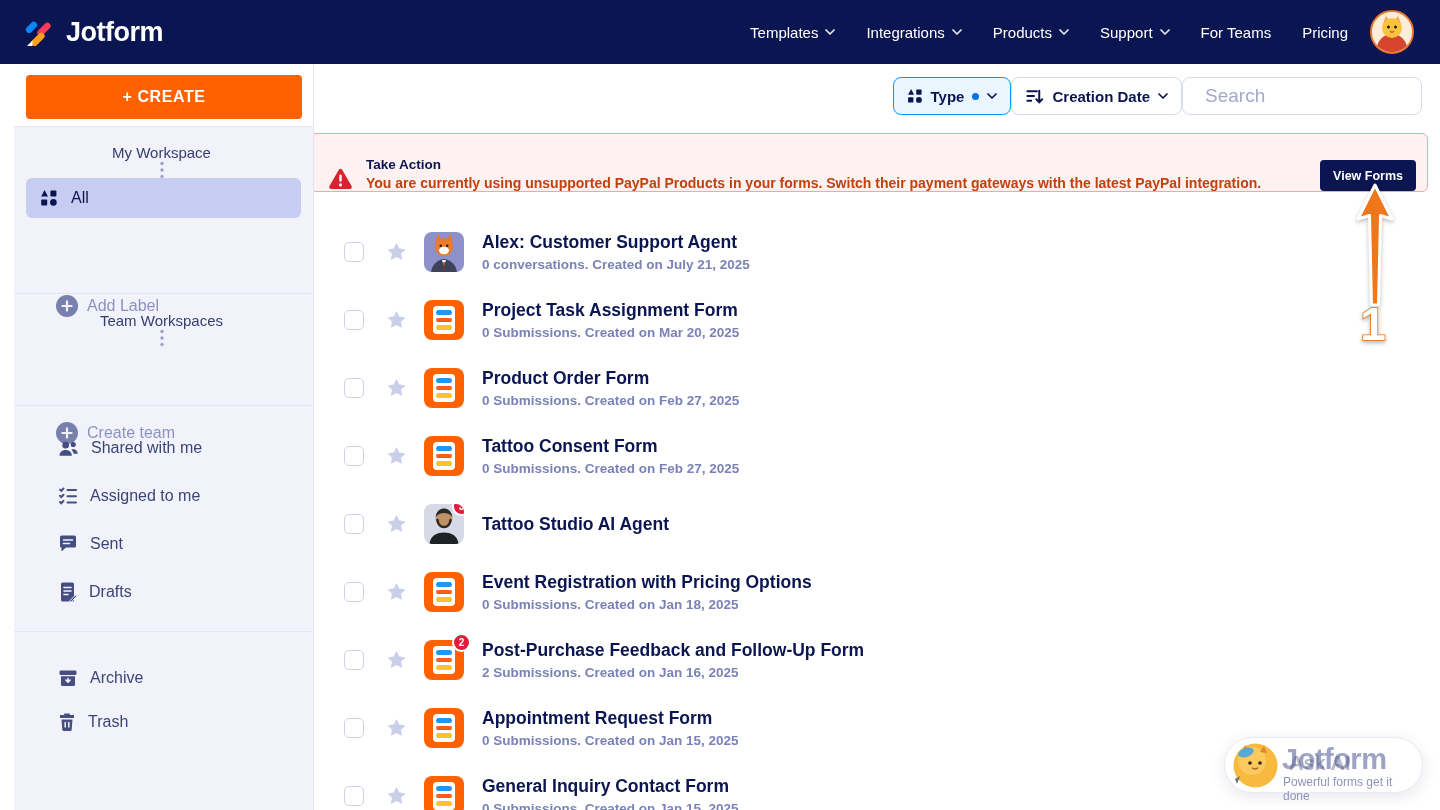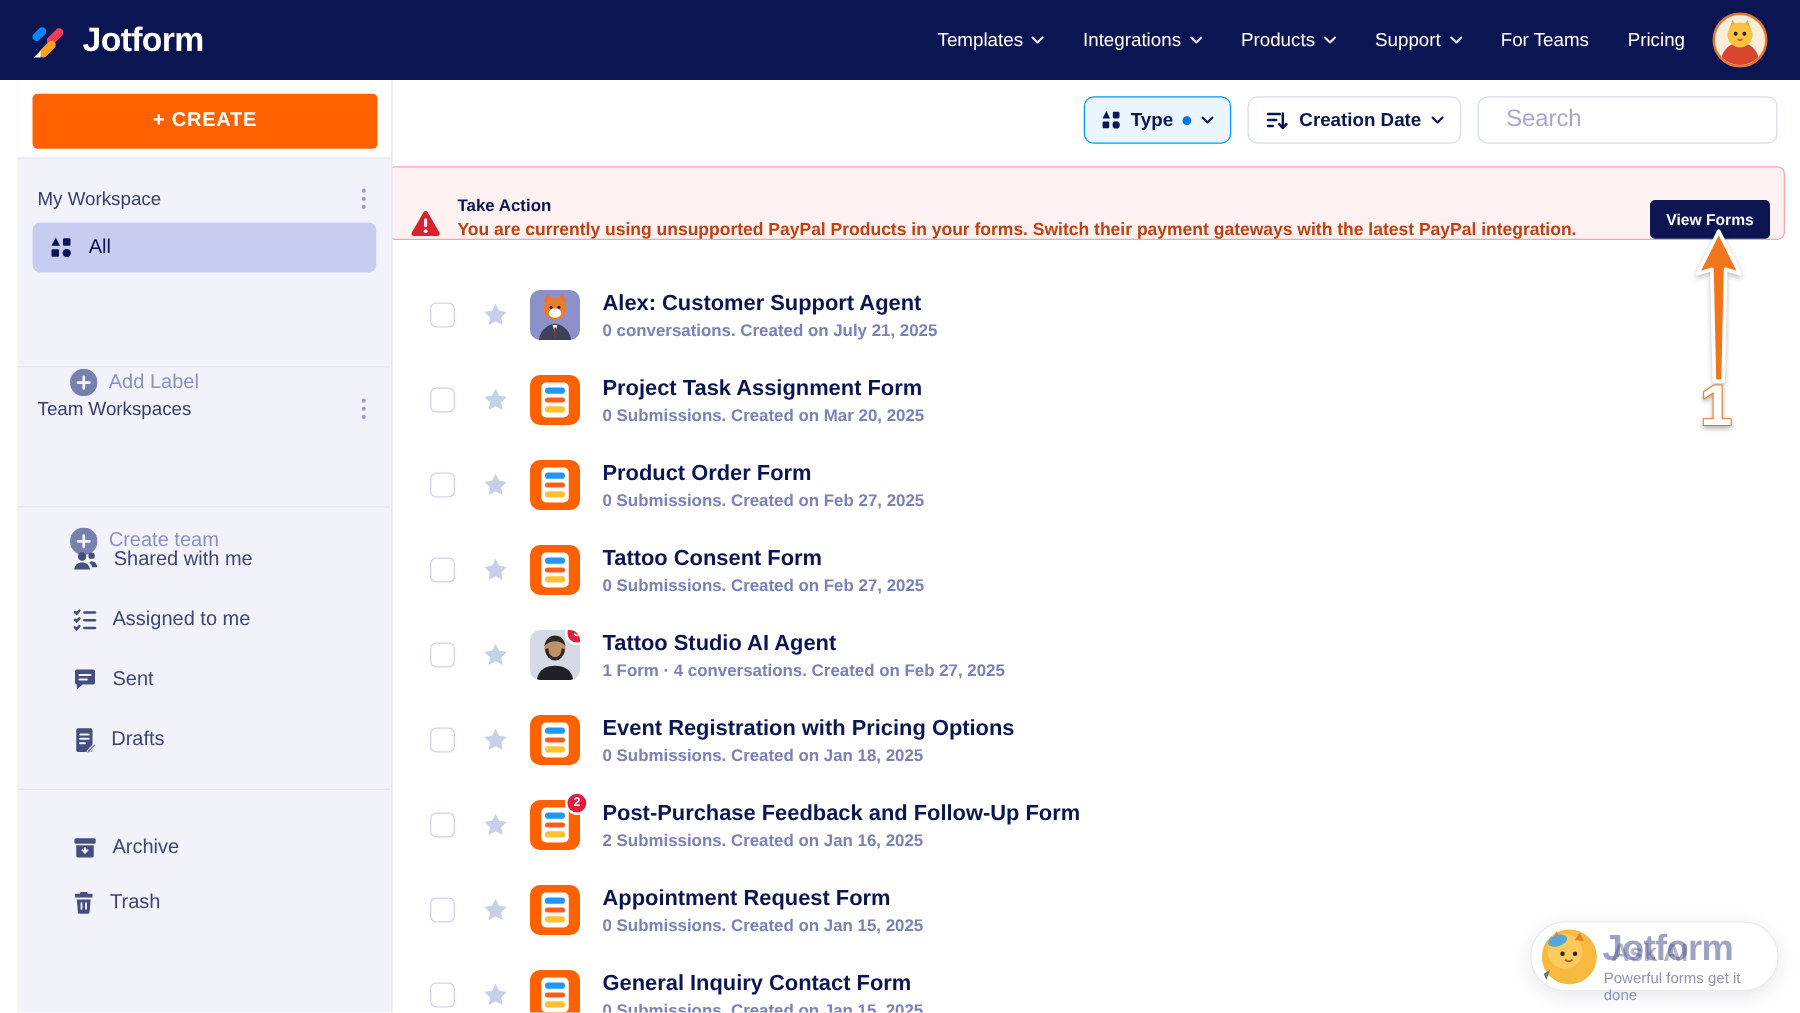--- a/index.html
+++ b/index.html
@@ -21,39 +21,39 @@
 
   
   .sidebar { position:absolute; top:64px; left:14px; width:300px; bottom:0; background:#f2f3fa;
     border-right:1px solid #e3e5f2; z-index:10; }
   .sb-top { position:absolute; top:0; left:0; right:0; height:62px; background:#fff; }
   .create-btn { position:absolute; top:11px; left:12px; width:276px; height:44px;
     background:#ff6100; color:#fff; border:none; border-radius:4px; font-size:16px;
     font-weight:700; letter-spacing:.6px; cursor:pointer; font-family:inherit; }
   .sb-div { position:absolute; left:0; right:1px; height:1px; background:#e4e6f2; }
   .sb-header { position:absolute; left:0; right:0; height:24px; padding:0 20px 0 16px;
-    display:flex; align-items:flex-end; justify-content:space-between; }
+    display:flex; align-items:center; justify-content:space-between;flex-direction:column; }
   .sb-header .hlabel { color:#343d6e; font-size:15px; font-weight:500; }
   .kebab { color:#9aa1c2; cursor:pointer; display:flex; }
   .all-pill { position:absolute; top:114px; left:12px; width:275px; height:40px;
     background:#c7cdf1; border-radius:6px; display:flex; align-items:center; gap:13px;
     padding:0 14px; cursor:pointer; }
   .all-pill .plabel { color:#0a1551; font-size:16px; font-weight:500; }
   .plus-row { position:absolute; left:42px; height:24px; display:flex; align-items:center;
     gap:9px; cursor:pointer; }
   .plus-row .plabel { color:#8b92bf; font-size:16px; }
   .sb-group { position:absolute; left:0; right:0; }
   .sb-item { height:48px; display:flex; align-items:center; gap:12px; padding-left:44px;
     cursor:pointer; color:#454e80; }
   .sb-item .ilabel { color:#3c4575; font-size:16px; }
   .sb-group.g2 .sb-item { height:44px; }
 
   
   .main { position:absolute; top:64px; left:300px; right:0; bottom:0; background:#fff; }
-  .toolbar { position:absolute; top:13px; right:18px; display:flex; gap:13px; height:38px; }
+  .toolbar { position:absolute; top:13px; right:18px; display:flex; height:38px; }
   .tb-btn { display:flex; align-items:center; gap:8px; padding:0 13px; border-radius:8px;
     background:#fff; border:1px solid #d5daee; color:#0a1551; font-size:15px; font-weight:600;
     cursor:pointer; font-family:inherit; }
   .tb-btn.type { background:#e9f6ff; border:1.5px solid #0099ff; }
   .blue-dot { width:7px; height:7px; border-radius:50%; background:#0075e3; }
   .searchbox { width:240px; display:flex; align-items:center; gap:10px; padding:0 12px;
     border:1px solid #d5daee; border-radius:8px; background:#fff; }
   .searchbox input { border:none; outline:none; flex:1; font-size:19px; color:#0a1551;
     font-family:Liberation Sans, sans-serif; background:transparent; }
   .searchbox input::placeholder { color:#a3a9c9; }
@@ -416,21 +416,20 @@
         <svg width="40" height="40" viewBox="0 0 40 40">
           <circle cx="20" cy="14.5" r="8.5" fill="#c09067"></circle>
           <path d="M11.6 13c.5-5.5 4.2-8.6 8.4-8.6s7.9 3.1 8.4 8.6c-2.1-2.7-5-4-8.4-4s-6.3 1.3-8.4 4z" fill="#2b2826"></path>
           <path d="M13.5 16c.4 4.2 3 7 6.5 7s6.1-2.8 6.5-7" stroke="#2b2826" stroke-width="2.6" fill="none" stroke-linecap="round"></path>
           <path d="M5.5 40c.8-8.5 7.5-11.5 14.5-11.5S33.7 31.5 34.5 40z" fill="#1f2127"></path>
         </svg>
         <span class="badge">3</span>
       </div>
       <div class="rowtext">
         <div class="rowtitle">Tattoo Studio AI Agent</div>
-        <div class="rowmeta">1 Form · 4 conversations. Created on Feb 27, 2025</div>
       </div>
     </div>
 
     <div class="row">
       <input type="checkbox" class="cb" style="">
       <svg class="star" width="21" height="20" viewBox="0 0 21 20" fill="#c9cee9">
           <path d="M10.5 1l2.8 5.6 6.2.9-4.5 4.3 1.1 6.2-5.6-3-5.6 3 1.1-6.2L1.5 7.5l6.2-.9z"></path>
         </svg>
       <div class="ficon formdoc">
           <div class="doc">

